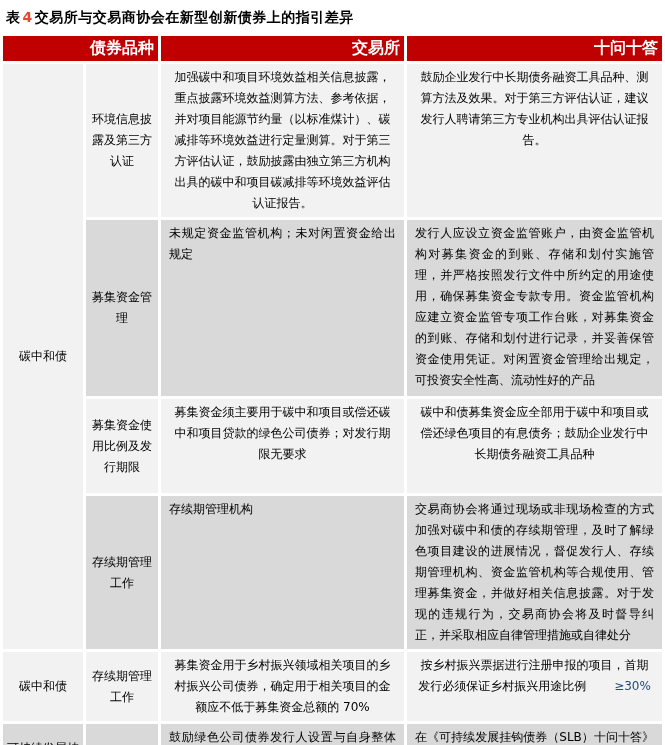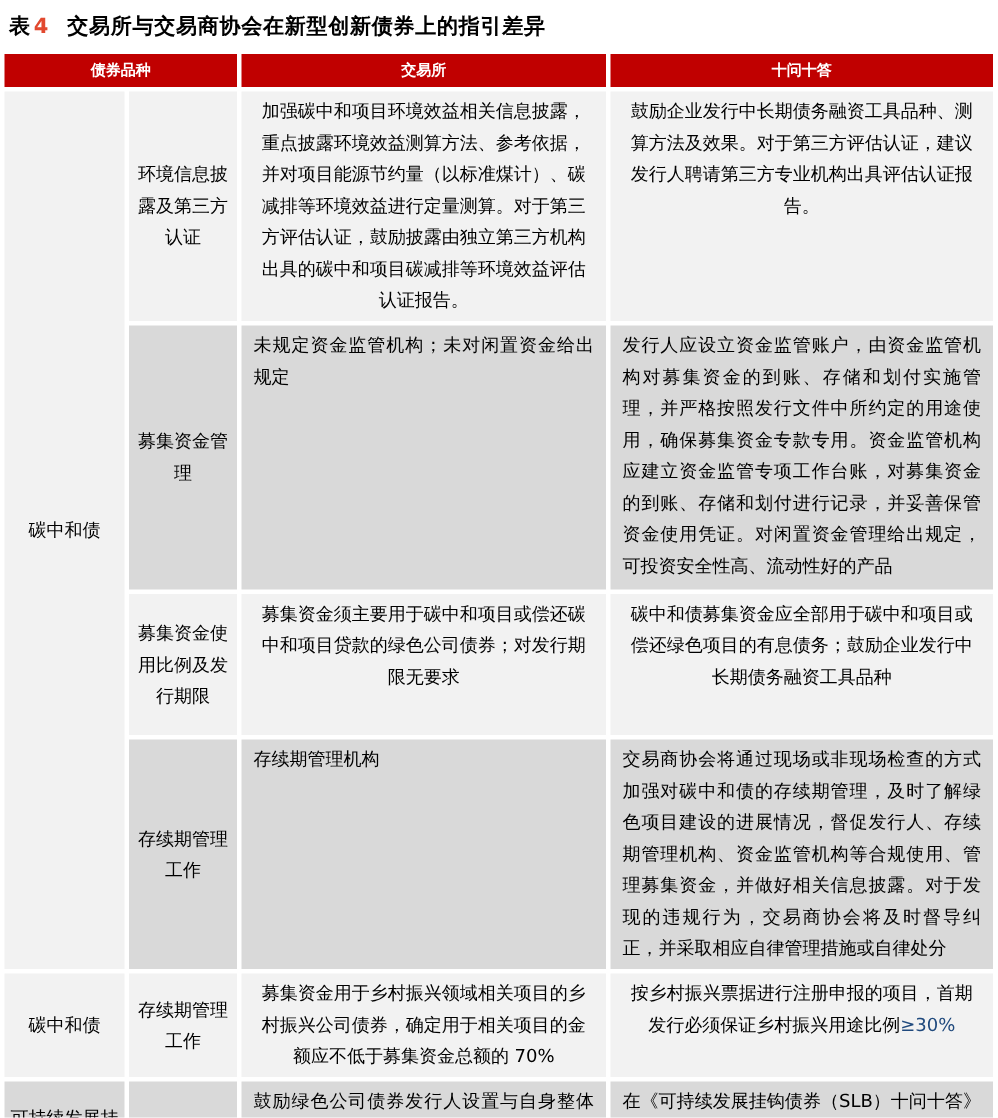--- a/index.html
+++ b/index.html
@@ -19,59 +19,59 @@
     overflow:hidden;
   }
   .doc-title{
     font-size:14px;
     font-weight:bold;
     padding:9px 8px 4px 6px;
     letter-spacing:0.5px;
     white-space:nowrap;
   }
   .doc-title .t-num{color:var(--title-number);padding:0 2px;}
-  .doc-title .t-text{margin-left:10px;}
+  .doc-title .t-text{}
   table.ref-table{
     width:665px;
     border-collapse:separate;
     border-spacing:3px;
     table-layout:fixed;
     margin-top:2px;
   }
   col.c-bond{width:80px;}
   col.c-sub{width:72px;}
   col.c-exch{width:243px;}
   col.c-nafmii{width:255px;}
   th.hdr{
     background:var(--header-bg);
     color:#ffffff;
-    font-size:10px;
+    font-size:16px;
     font-weight:bold;
     height:22px;
-    text-align:center;
+    text-align:right;
     vertical-align:middle;
     padding:2px 4px;
   }
   td{
     font-size:12px;
     line-height:21px;
     padding:3px 8px;
     vertical-align:top;
     text-align:justify;
     word-break:break-all;
   }
   td.cell-bond,td.cell-sub{
     text-align:center;
     vertical-align:middle;
     padding:3px 4px;
   }
   tr.r-light>td{background:var(--row-light);text-align:center;}
   tr.r-dark>td{background:var(--row-dark);}
   td.bond-span{background:var(--row-light);}
-  .pct-highlight{color:var(--highlight-blue);}
+  .pct-highlight{color:var(--highlight-blue);padding-left:28px;}
   .h-r1{height:123px;}
   .h-r2{height:176px;}
   .h-r3{height:94px;}
   .h-r4{height:138px;}
   .h-r5{height:62px;}
   .h-r6{height:62px;}
 </style>
 </head>
 <body>
 

